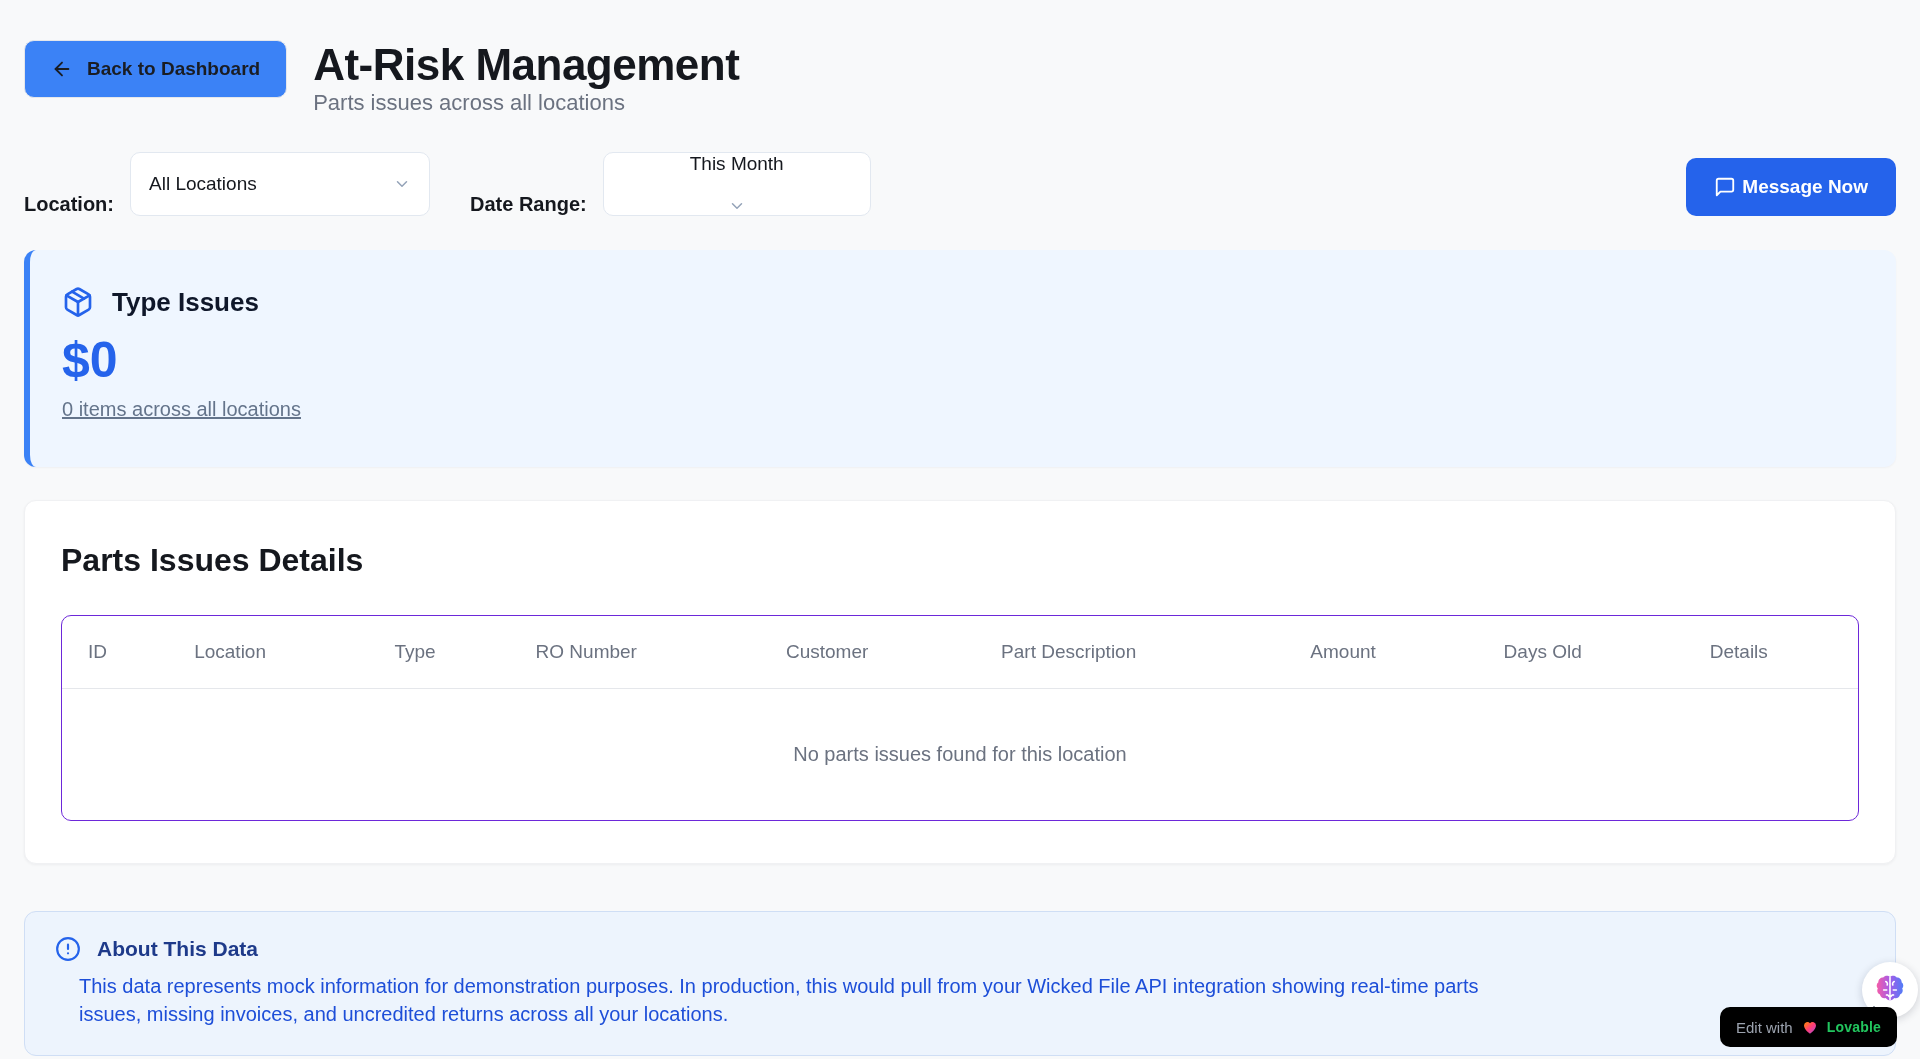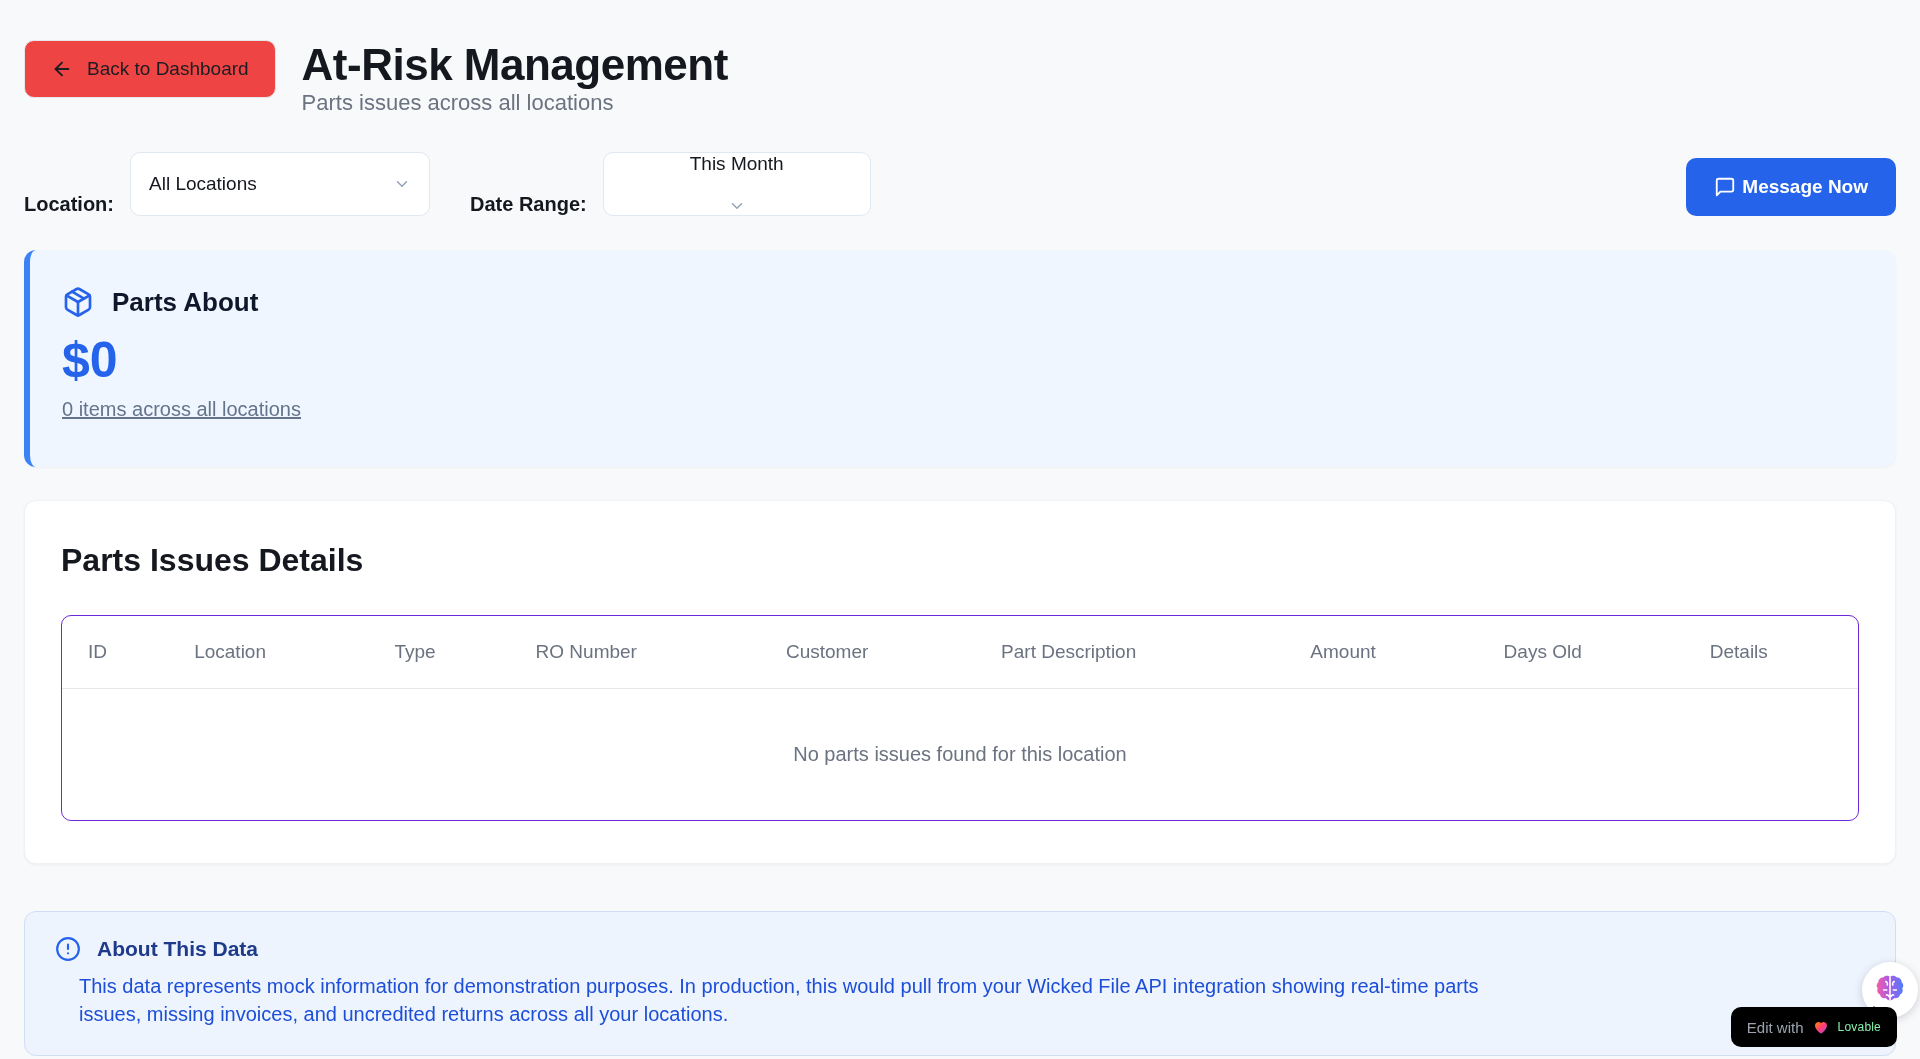--- a/index.html
+++ b/index.html
@@ -11,22 +11,22 @@
     position: relative;
     overflow: hidden;
   }
   .page { padding: 0 24px; }
 
   
   .header { display: flex; align-items: flex-start; gap: 26px; padding-top: 40px; }
   .back-btn {
     display: flex; align-items: center; gap: 14px;
     height: 58px; padding: 8px 26px;
-    background: #ef4444; border: 1px solid #e5e7eb; border-radius: 10px;
-    font-family: inherit; font-size: 19px; font-weight: 400; color: #1a1d23;
+    background: #3b82f6; border: 1px solid #e5e7eb; border-radius: 10px;
+    font-family: inherit; font-size: 19px; font-weight: 700; color: #1a1d23;
     cursor: pointer;
   }
   .title-block h1 { font-size: 44px; font-weight: 800; letter-spacing: -0.5px; color: #15181e; line-height: 50px; }
   .title-block p { font-size: 22px; color: #6b7280; margin-top: 0; }
 
   
   .filters { display: flex; align-items: flex-end; margin-top: 36px; }
   .filter-label { font-size: 20px; font-weight: 700; color: #15181e; }
   .select {
     display: flex; align-items: center; justify-content: space-between;
@@ -102,21 +102,21 @@
   }
   .widget-caret { position: fixed; right: 38px; bottom: 42px; z-index: 6; cursor: pointer; line-height: 0; }
   .lovable-pill {
     position: fixed; right: 23px; bottom: 12px;
     height: 40px; padding: 0 16px;
     background: #000000; border-radius: 10px;
     display: flex; align-items: center; gap: 8px;
     text-decoration: none; cursor: pointer; z-index: 7;
   }
   .lovable-pill .edit-with { font-size: 15px; color: #9ca3af; }
-  .lovable-pill .brand { font-size: 12px; font-weight: 400; color: #86efac; letter-spacing: 0.2px; }
+  .lovable-pill .brand { font-size: 14px; font-weight: 700; color: #22c55e; letter-spacing: 0.2px; }
 
   svg { display: block; }
 </style>
 </head>
 <body>
 
 <div class="page">
 
   <header class="header">
     <button class="back-btn">
@@ -168,21 +168,21 @@
   <section class="summary-card">
     <div class="summary-head">
       <span>
         <svg width="32" height="32" viewBox="0 0 24 24" fill="none" stroke="#2563eb" stroke-width="2" stroke-linecap="round" stroke-linejoin="round">
             <path d="M16.5 9.4 7.55 4.24"></path>
             <path d="M21 16V8a2 2 0 0 0-1-1.73l-7-4a2 2 0 0 0-2 0l-7 4A2 2 0 0 0 3 8v8a2 2 0 0 0 1 1.73l7 4a2 2 0 0 0 2 0l7-4A2 2 0 0 0 21 16z"></path>
             <polyline points="3.29 7 12 12 20.71 7"></polyline>
             <line x1="12" x2="12" y1="22" y2="12"></line>
           </svg>
       </span>
-      <span class="label">Parts About</span>
+      <span class="label">Type Issues</span>
     </div>
     <div class="summary-amount">$0</div>
     <div class="summary-sub">0 items across all locations</div>
   </section>
 
   <section class="details-card">
     <h2>Parts Issues Details</h2>
     <div class="table-wrap">
       <table>
         <colgroup>

